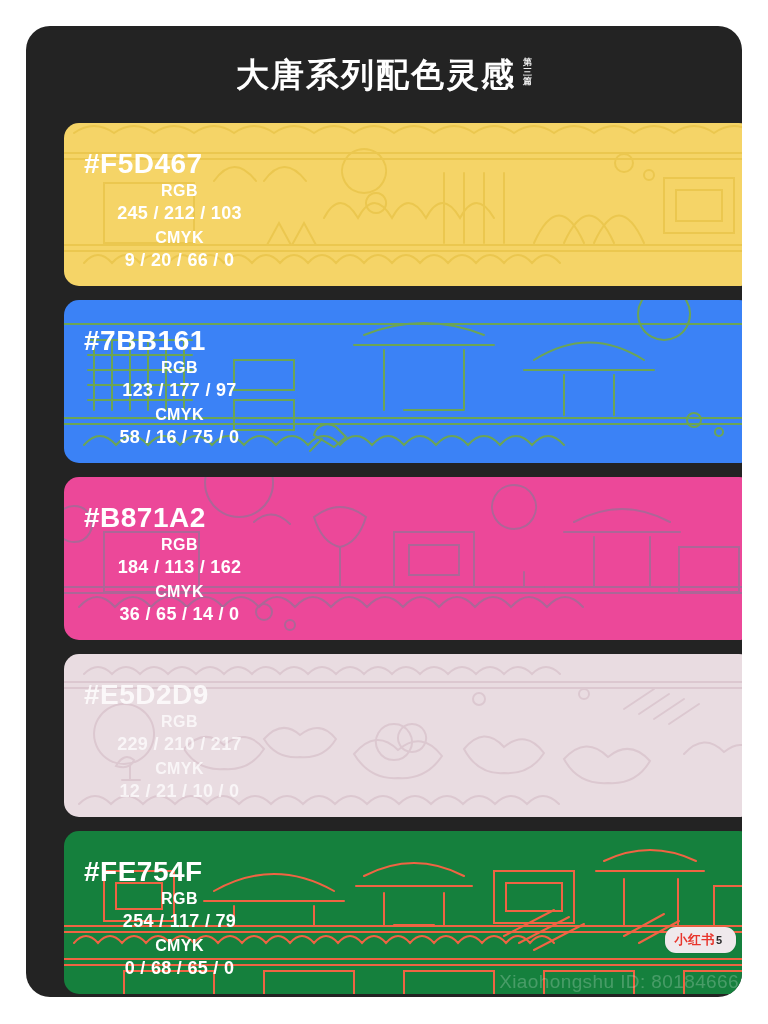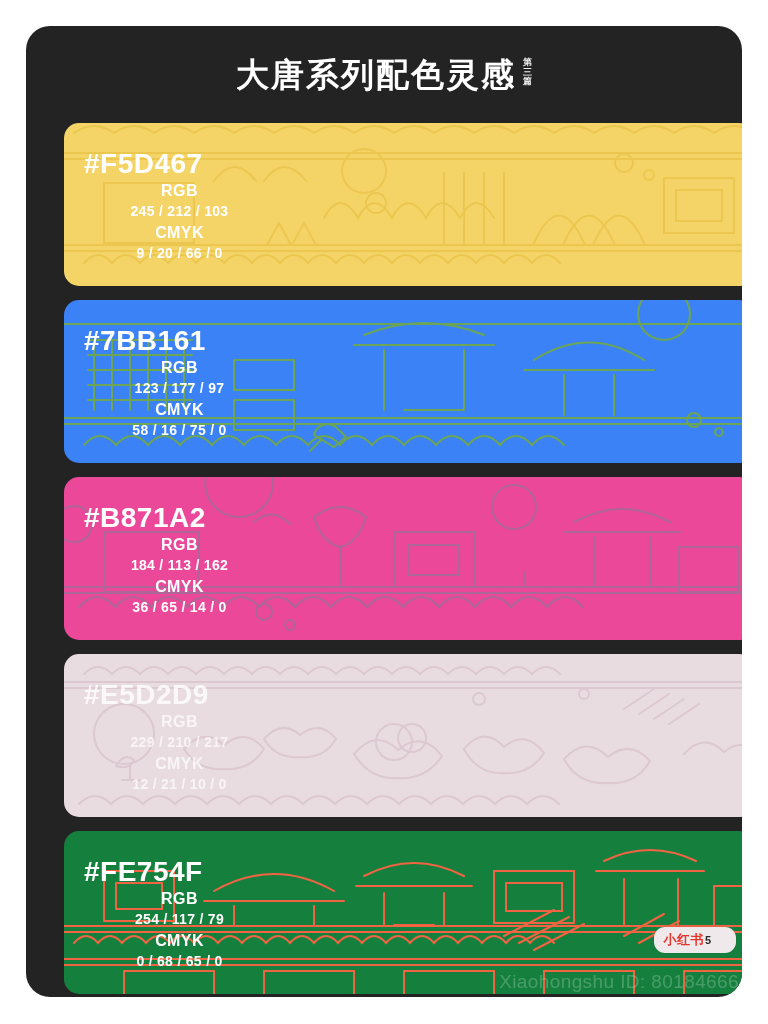--- a/index.html
+++ b/index.html
@@ -107,21 +107,21 @@
     padding-left: 2px;
   }
   .lbl {
     font-size: 16px;
     font-weight: bold;
     line-height: 1.35;
     letter-spacing: 0.4px;
     margin-top: 2px;
   }
   .vals {
-    font-size: 14px;
+    font-size: 18px;
     font-weight: bold;
     line-height: 1.3;
     letter-spacing: 0.3px;
   }
 
   
   .swatch.pale .swatch-info { color: rgba(255,255,255,0.72); }
   .swatch.pale .hex { color: rgba(255,255,255,0.8); }
 
   
@@ -141,21 +141,21 @@
     font-size: 19px;
     letter-spacing: 0.4px;
     white-space: nowrap;
   }
   .xhs-badge {
     position: absolute;
     right: 6px;
     bottom: 44px;
     background: #efe9ec;
     border-radius: 11px;
-    padding: 3px 25px 4px 9px;
+    padding: 3px 14px 4px 9px;
     z-index: 7;
     box-shadow: 0 0 0 1px rgba(0,0,0,0.04);
   }
   .xhs-badge .zh {
     color: #e8352c;
     font-size: 13px;
     font-weight: bold;
     letter-spacing: 0.5px;
   }
   .xhs-badge .num {

